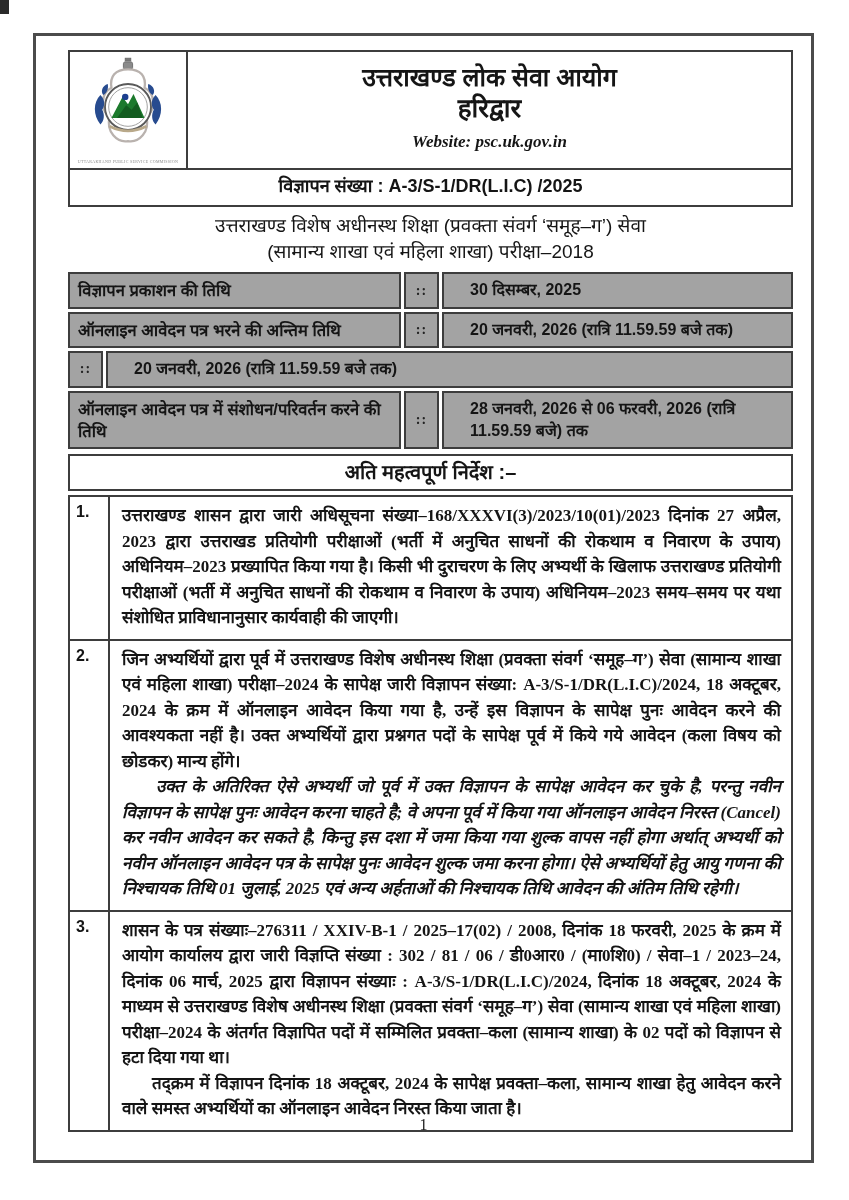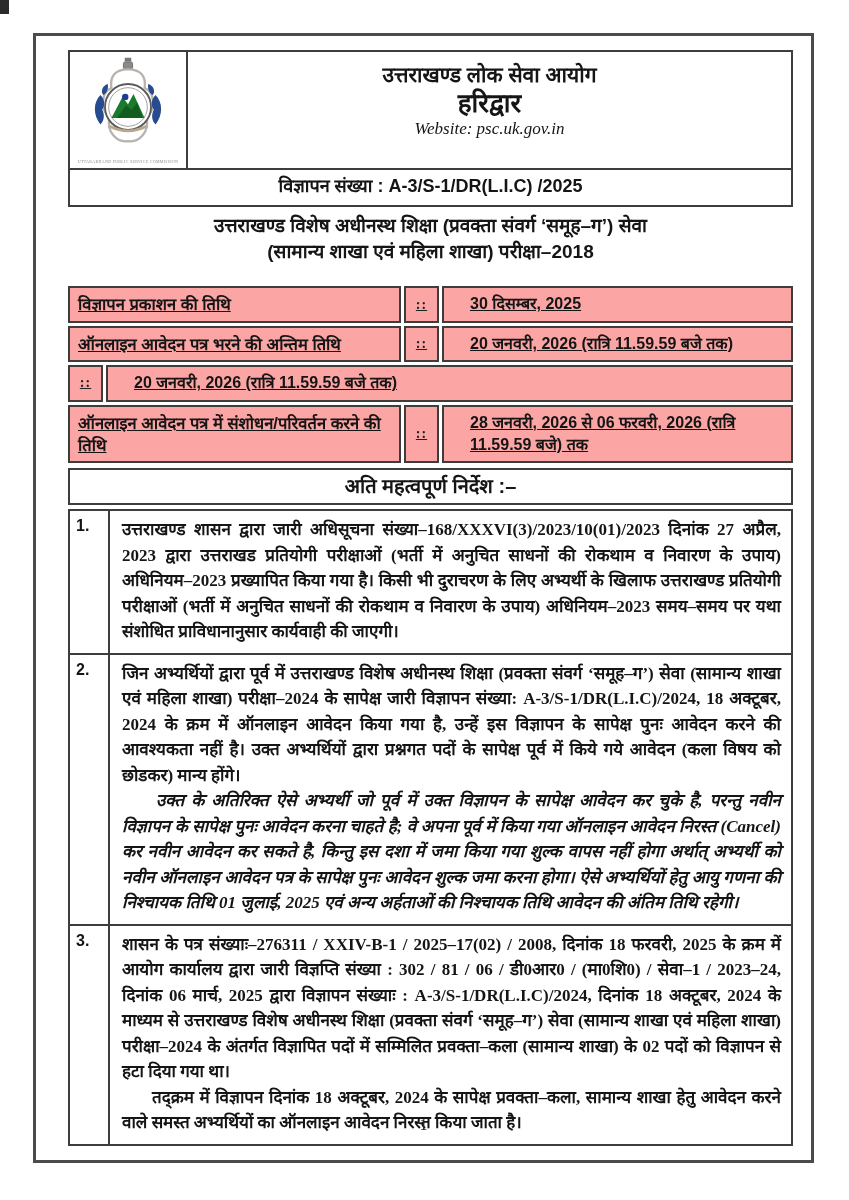--- a/index.html
+++ b/index.html
@@ -33,50 +33,50 @@
     justify-content: center; padding: 4px 2px;
   }
   .logo-caption {
     font-size: 4px; color: #8a8a8a; letter-spacing: .3px;
     margin-top: 1px; white-space: nowrap;
   }
   .title-cell {
     flex: 1; text-align: center; padding: 10px 4px 6px;
   }
   .org-name {
-    font-size: 21px; font-weight: bold;
+    font-size: 25px; font-weight: bold;
     font-family: "Liberation Sans", "DejaVu Sans", sans-serif;
     line-height: 1.25;
   }
   .org-city {
     font-size: 26px; font-weight: bold;
     font-family: Liberation Serif, serif;
     line-height: 1.2;
   }
   .website {
-    font-size: 17px; font-weight: normal; font-style: italic;
-    margin-top: 0;
+    font-size: 17px; font-weight: bold; font-style: italic;
+    margin-top: 8px;
   }
   .advert-row {
     border-top: 2px solid #3d3d3d; text-align: center;
     font-size: 18px; font-weight: bold; padding: 3px 2px 8px;
     font-family: "Liberation Sans", "DejaVu Sans", sans-serif;
   }
 
   
   .subtitle {
-    text-align: center; font-weight: bold; font-size: 19px;
-    line-height: 1.38; margin: 6px 0 21px;
+    text-align: center; font-weight: normal; font-size: 19px;
+    line-height: 1.38; margin: 6px 0 7px;
     font-family: "Liberation Sans", "DejaVu Sans", sans-serif;
   }
 
   
   .schedule { margin-bottom: 5px; }
   .sch-row { display: flex; gap: 3px; margin-bottom: 3px; }
-  .sch-cell { border: 2px solid #3d3d3d; background: #fca5a5; text-decoration: underline; }
+  .sch-cell { border: 2px solid #3d3d3d; background: #a3a3a3; }
   .sch-label {
     width: 333px; padding: 5px 8px; font-weight: bold; font-size: 16.5px;
     line-height: 1.35;
     font-family: "Liberation Sans", "DejaVu Sans", sans-serif;
   }
   .sch-label .latin { font-weight: normal; font-family: "Liberation Serif", serif; font-size: 16.5px; }
   .sch-sep {
     width: 35px; display: flex; align-items: center; justify-content: center;
     font-size: 14px; font-weight: bold; color: #222; letter-spacing: 1px;
   }

